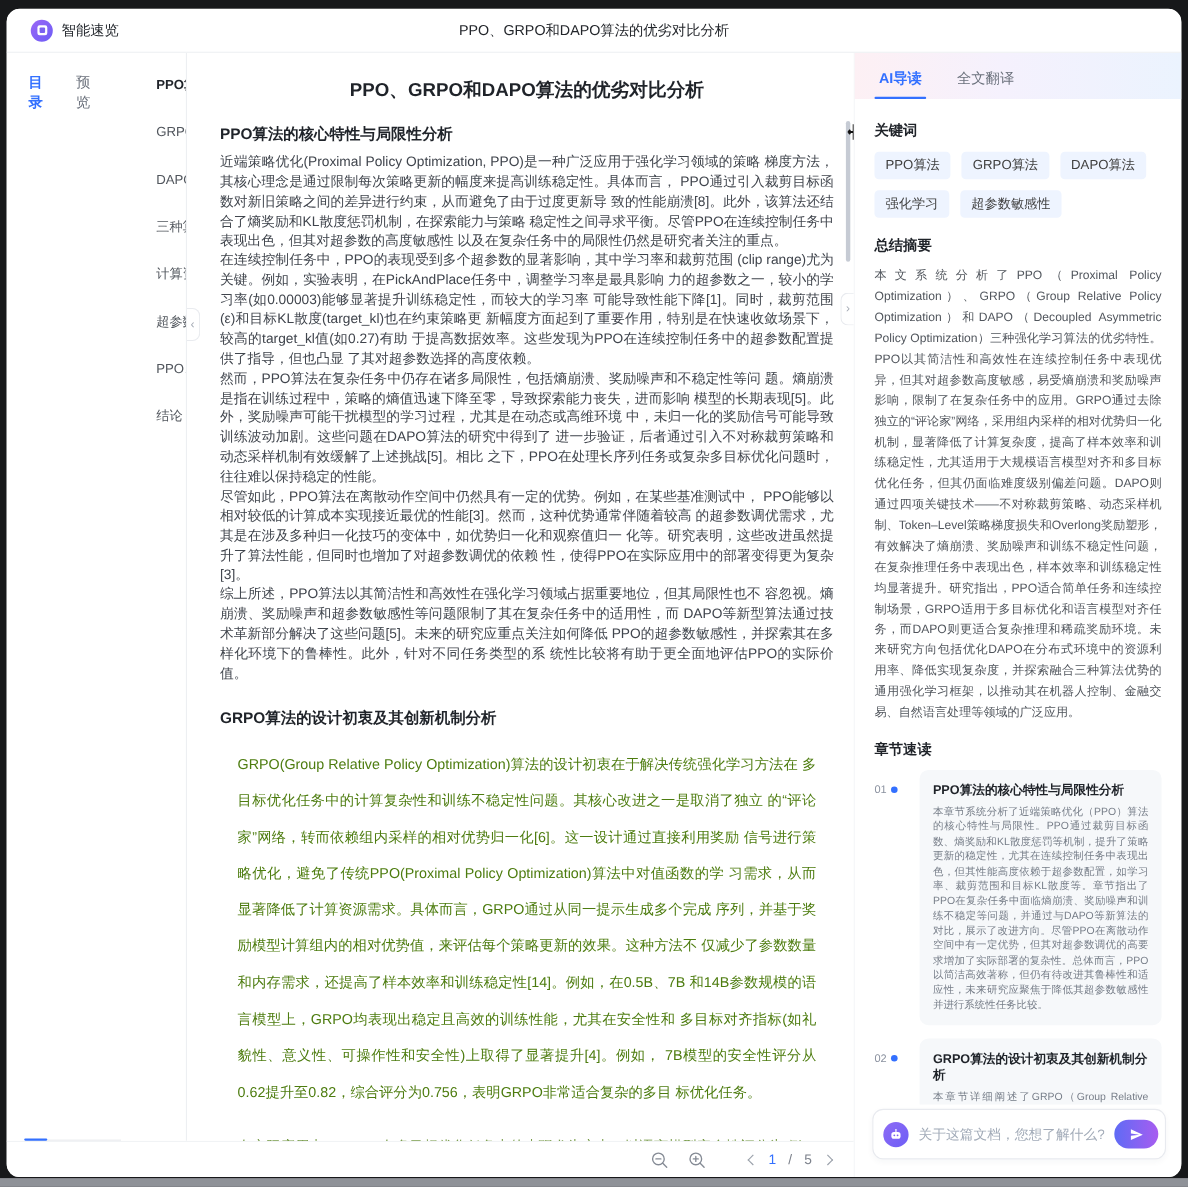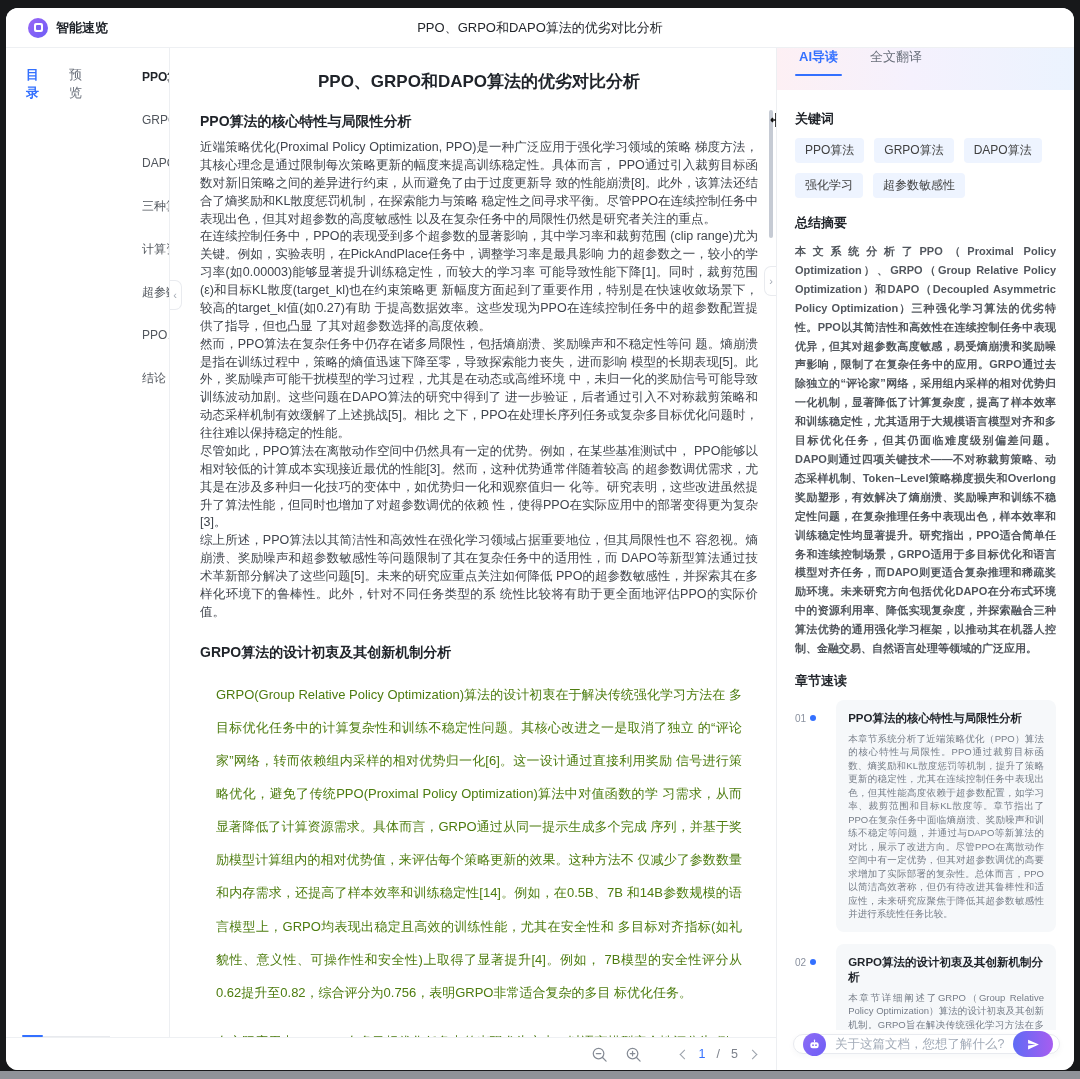--- a/index.html
+++ b/index.html
@@ -6,21 +6,21 @@
   html,body { width:1080px; height:1079px; overflow:hidden; background:#17181a; font-family:"Liberation Sans","DejaVu Sans",sans-serif; }
   .desk-strip { position:absolute; left:0; right:0; bottom:0; height:8px; background:#8f9298; }
   .window { position:absolute; left:6px; right:6px; top:8px; bottom:9px; background:#fff; border-radius:12px; overflow:hidden; display:flex; flex-direction:column; }
 
   
   .topbar { height:40px; flex:0 0 auto; display:flex; align-items:center; padding:0 22px; border-bottom:1px solid #eef0f3; position:relative; background:#fff; z-index:4; }
   .logo { display:flex; align-items:center; gap:8px; z-index:2; }
   .logo-circle { width:20px; height:20px; border-radius:50%; background:linear-gradient(135deg,#9a66f6,#6d5df6); display:flex; align-items:center; justify-content:center; }
   .logo-glyph { width:9px; height:9px; background:#fff; border-radius:2px; position:relative; }
   .logo-glyph::after { content:""; position:absolute; left:2px; top:2px; width:5px; height:5px; background:#7b61f0; border-radius:1px; }
-  .app-name { font-size:13px; font-weight:bold; color:#1f2329; }
+  .app-name { font-size:13px; font-weight:normal; color:#1f2329; }
   .topbar-title { position:absolute; left:0; right:0; text-align:center; font-size:13px; color:#23262b; }
 
   .body-row { flex:1; display:flex; min-height:0; }
   .left-col { flex:1; display:flex; flex-direction:column; min-width:0; border-right:1px solid #edeff2; }
   .inner-row { flex:1; display:flex; min-height:0; }
 
   
   .sidebar { width:164px; flex:0 0 auto; border-right:1px solid #edeff2; display:flex; flex-direction:row; position:relative; background:#fff;gap:16px; }
   .tab-strip { display:inline-flex; margin:0 0 0 18px; border-bottom:1px solid #e8eaee; width:fit-content; padding-top:10px; }
   .side-tab { font-size:13px; color:#6b717c; padding:8px 2px 9px; margin-right:26px; position:relative; cursor:pointer; }
@@ -48,36 +48,36 @@
   .footer { height:33px; flex:0 0 auto; border-top:1px solid #eef0f3; display:flex; align-items:center; justify-content:flex-end; padding:0 20px; gap:16px; background:#fff; }
   .zoom-btn { width:18px; height:18px; cursor:pointer; display:flex; align-items:center; justify-content:center; }
   .pager { display:flex; align-items:center; gap:11px; font-size:12.5px; color:#7d828c; margin-left:22px; }
   .pg-chev { width:7px; height:7px; border:solid #9aa0aa; border-width:0 0 1.5px 1.5px; cursor:pointer; }
   .pg-prev { transform:rotate(45deg); }
   .pg-next { transform:rotate(-135deg); }
   .page-cur { color:#3370ff; }
 
   
   .right { width:297px; flex:0 0 auto; display:flex; flex-direction:column; min-width:0; background:#fff; }
-  .right-head { height:42px; flex:0 0 auto; display:flex; align-items:flex-start; padding:0 20px; background:linear-gradient(90deg,#fdf0f4 0%,#f5f1fd 45%,#ebf3fe 100%); }
+  .right-head { height:42px; flex:0 0 auto; display:flex; align-items:flex-end; padding:0 20px; background:linear-gradient(90deg,#fdf0f4 0%,#f5f1fd 45%,#ebf3fe 100%); }
   .r-tab { font-size:13px; color:#6b717c; padding:0 2px 10px; margin-right:28px; position:relative; cursor:pointer; }
   .r-tab.active { color:#3370ff; font-weight:bold; }
   .r-tab.active::after { content:""; position:absolute; left:-2px; right:-2px; bottom:0; height:2px; background:#3370ff; border-radius:1px; }
   .right-body { flex:1; overflow:hidden; padding:12px 18px 0; }
   .h-sec { font-size:13px; font-weight:700; color:#1f2329; margin:8px 0 10px; }
   .tags { display:flex; flex-wrap:wrap; gap:10px; margin-bottom:16px; }
   .tag { background:#eef4ff; color:#404040; font-size:12px; padding:4px 10px; border-radius:4px; cursor:pointer; }
-  .summary { font-size:11px; color:#51565d; line-height:1.72; margin-bottom:14px; text-align:justify;font-weight:bold; }
+  .summary { font-size:11px; color:#51565d; line-height:1.72; margin-bottom:14px; text-align:justify; }
   .chap { display:flex; gap:20px; margin-bottom:12px; }
   .chap-num { font-size:10px; color:#8a919f; padding-top:13px; display:flex; align-items:flex-start; gap:4px; flex:0 0 auto; }
   .chap-dot { width:6px; height:6px; border-radius:50%; background:#3370ff; margin-top:2px; }
   .chap-card { background:#f6f8fa; border-radius:8px; padding:11px 12px; flex:1; min-width:0; }
   .chap-title { font-size:11.5px; font-weight:700; color:#1f2329; margin-bottom:6px; }
   .chap-body { font-size:9.5px; color:#767d88; line-height:1.42; text-align:justify; }
-  .chat { flex:0 0 auto; margin:4px 14px 16px 16px; border:1px solid #e8eaef; border-radius:10px; height:20px; display:flex; align-items:center; padding:0 6px 0 9px; gap:9px; box-shadow:0 2px 6px rgba(30,40,80,.04); }
+  .chat { flex:0 0 auto; margin:4px 14px 16px 16px; border:1px solid #e8eaef; border-radius:10px; height:46px; display:flex; align-items:center; padding:0 6px 0 9px; gap:9px; box-shadow:0 2px 6px rgba(30,40,80,.04); }
   .bot-icon { width:23px; height:23px; border-radius:50%; background:linear-gradient(135deg,#8e6cf5,#6d5df6); flex:0 0 auto; display:flex; align-items:center; justify-content:center; }
   .chat input { flex:1; border:none; outline:none; font-size:12.5px; color:#1f2329; font-family:inherit; background:transparent; min-width:0; }
   .chat input::placeholder { color:#a2abb8; }
   .send-btn { width:40px; height:26px; border-radius:13px; border:none; background:linear-gradient(90deg,#5f6bf5,#a75df0); display:flex; align-items:center; justify-content:center; cursor:pointer; flex:0 0 auto; }
 </style>
 </head>
 <body>
 
 <div class="desk-strip"></div>
 

